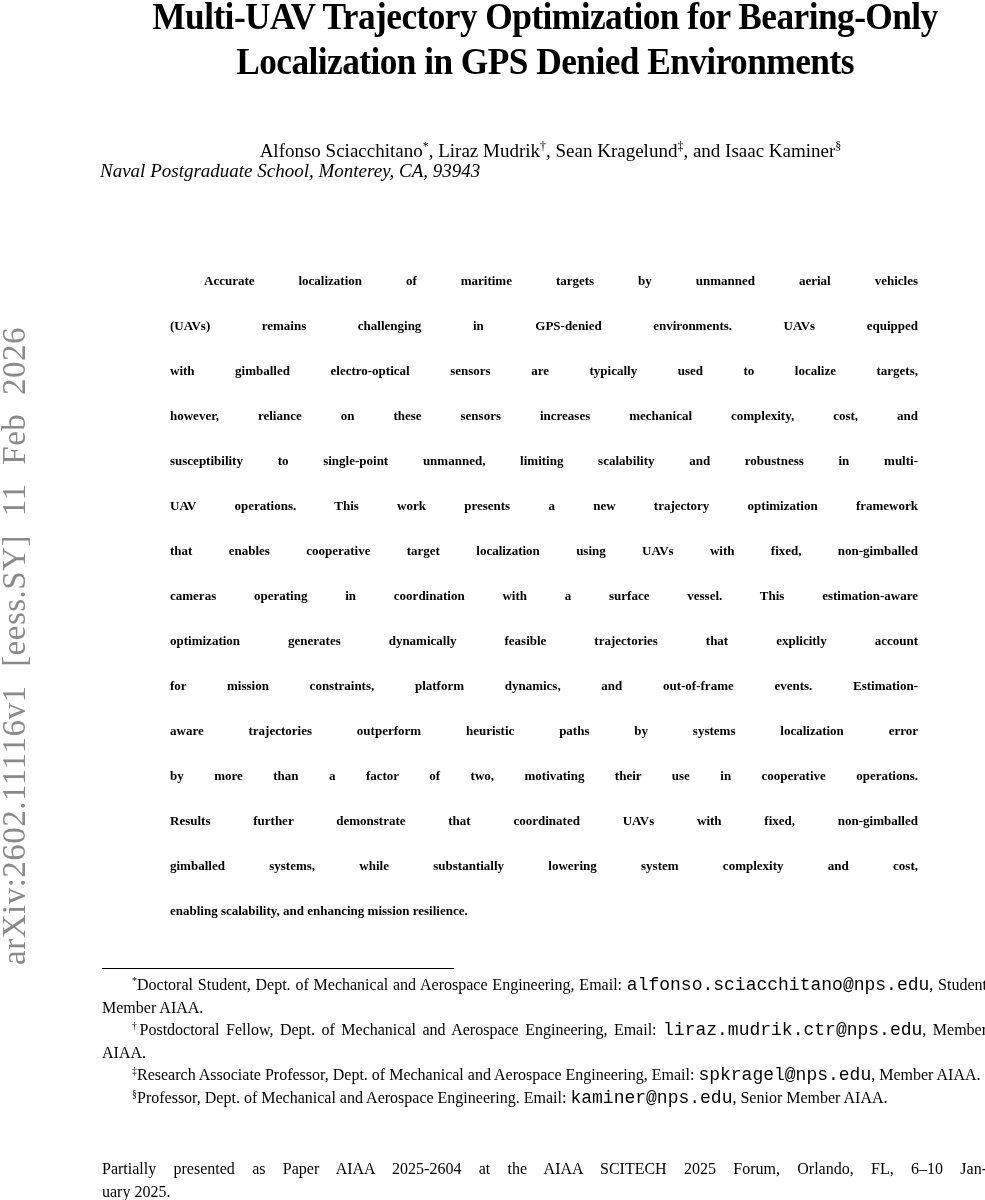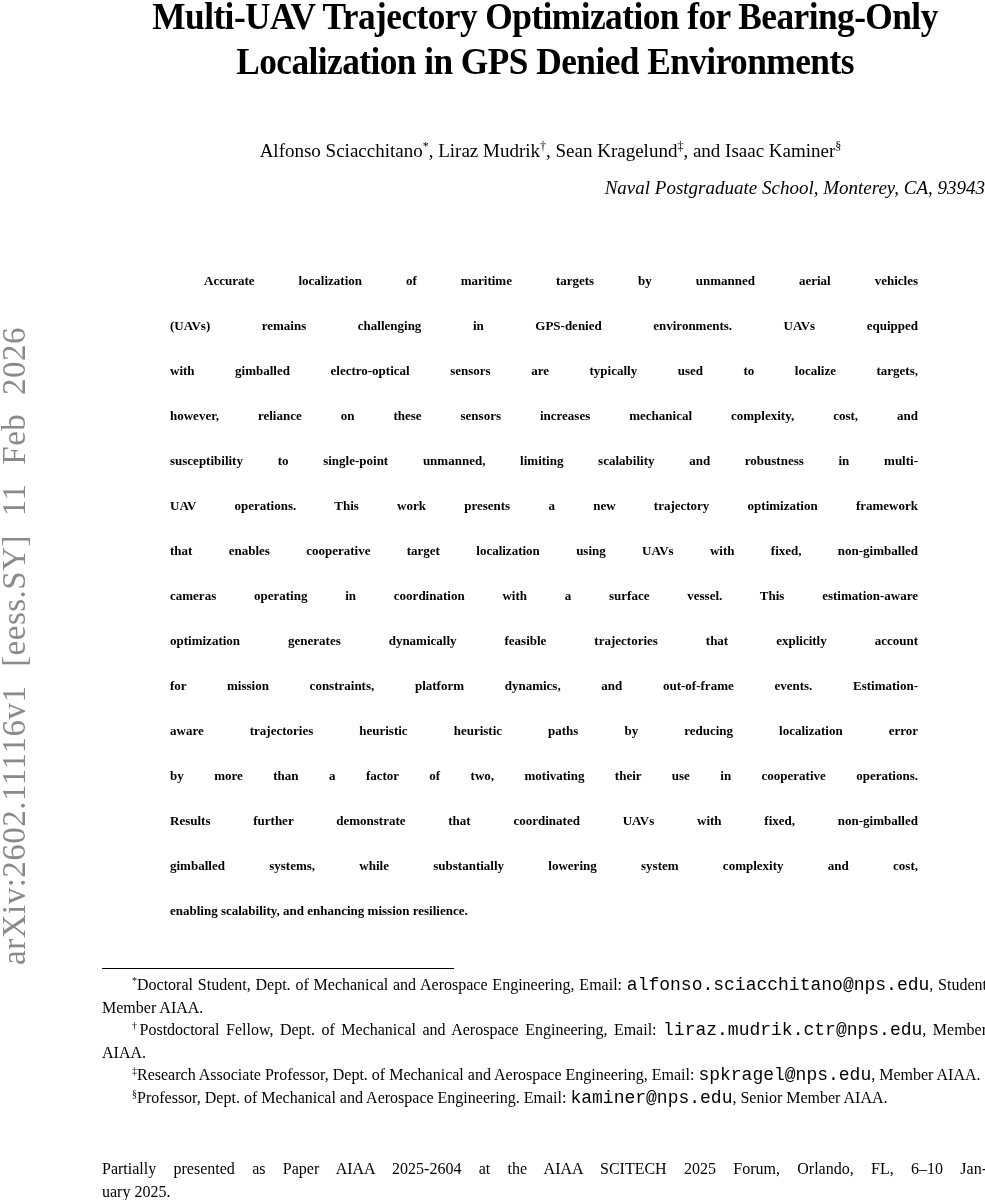--- a/index.html
+++ b/index.html
@@ -1,21 +1,21 @@
 <!DOCTYPE html>
 <html><head>
 <meta charset="utf-8">
 <style>
   html, body { margin:0; padding:0; background:#ffffff; }
   body { width:985px; height:1200px; position:relative; overflow:hidden; color:#000; font-family:"Liberation Serif", serif; }
   .title { position:absolute; left:100px; top:-6px; width:890px; text-align:center; font-weight:bold; font-size:38px; line-height:45px; letter-spacing:-0.6px; transform:scaleX(0.93); transform-origin:center top; }
   .title div { white-space:nowrap; }
   .authors { position:absolute; left:108px; top:139px; width:885px; text-align:center; font-size:19px; line-height:24px; }
   .authors sup { font-size:12px; vertical-align:7px; line-height:0; }
-  .affil { position:absolute; left:100px; top:176px; width:885px; text-align:right; font-size:19px; font-style:italic; line-height:24px; }
+  .affil { position:absolute; left:100px; top:159px; width:885px; text-align:left; font-size:19px; font-style:italic; line-height:24px; }
   .sidebar { position:absolute; left:-4px; top:965px; transform-origin:left top; transform:rotate(-90deg); font-size:33px; color:#8a8a8a; white-space:nowrap; letter-spacing:0.5px; word-spacing:10px; width:700px; }
   .abstract { position:absolute; left:170px; top:258px; width:748px; font-weight:bold; font-size:13px; line-height:45px; }
   .abstract .line { display:block; height:45px; white-space:nowrap; text-align:justify; text-align-last:justify; }
   .abstract .line.first { text-indent:34px; }
   .abstract .line.last { text-align-last:left; }
   .fnrule { position:absolute; left:102px; top:968px; width:352px; border-top:1px solid #000; }
   .footnotes { position:absolute; left:102px; top:974px; width:885px; font-size:16px; line-height:22.5px; }
   .fn { text-indent:30px; text-align:justify; }
   .fn sup { font-size:10px; vertical-align:6px; line-height:0; }
   .mono { font-family:"Liberation Mono", monospace; font-size:18px; }
@@ -42,21 +42,21 @@
   <span class="line first">Accurate localization of maritime targets by unmanned aerial vehicles</span>
   <span class="line">(UAVs) remains challenging in GPS-denied environments.  UAVs equipped</span>
   <span class="line">with gimballed electro-optical sensors are typically used to localize targets,</span>
   <span class="line">however, reliance on these sensors increases mechanical complexity, cost, and</span>
   <span class="line">susceptibility to single-point unmanned, limiting scalability and robustness in multi-</span>
   <span class="line">UAV operations.  This work presents a new trajectory optimization framework</span>
   <span class="line">that enables cooperative target localization using UAVs with fixed, non-gimballed</span>
   <span class="line">cameras operating in coordination with a surface vessel.  This estimation-aware</span>
   <span class="line">optimization generates dynamically feasible trajectories that explicitly account</span>
   <span class="line">for mission constraints, platform dynamics, and out-of-frame events.  Estimation-</span>
-  <span class="line">aware trajectories heuristic heuristic paths by reducing localization error</span>
+  <span class="line">aware trajectories outperform heuristic paths by systems localization error</span>
   <span class="line">by more than a factor of two, motivating their use in cooperative operations.</span>
   <span class="line">Results further demonstrate that coordinated UAVs with fixed, non-gimballed</span>
   <span class="line">gimballed systems, while substantially lowering system complexity and cost,</span>
   <span class="line last">enabling scalability, and enhancing mission resilience.</span>
 </div>
 
 <div class="fnrule"></div>
 
 <div class="footnotes">
   <div class="fn"><sup>*</sup><span>Doctoral Student, Dept. of Mechanical and Aerospace Engineering, Email: </span><span class="mono">alfonso.sciacchitano@nps.edu</span><span>, Student Member AIAA.</span></div>

